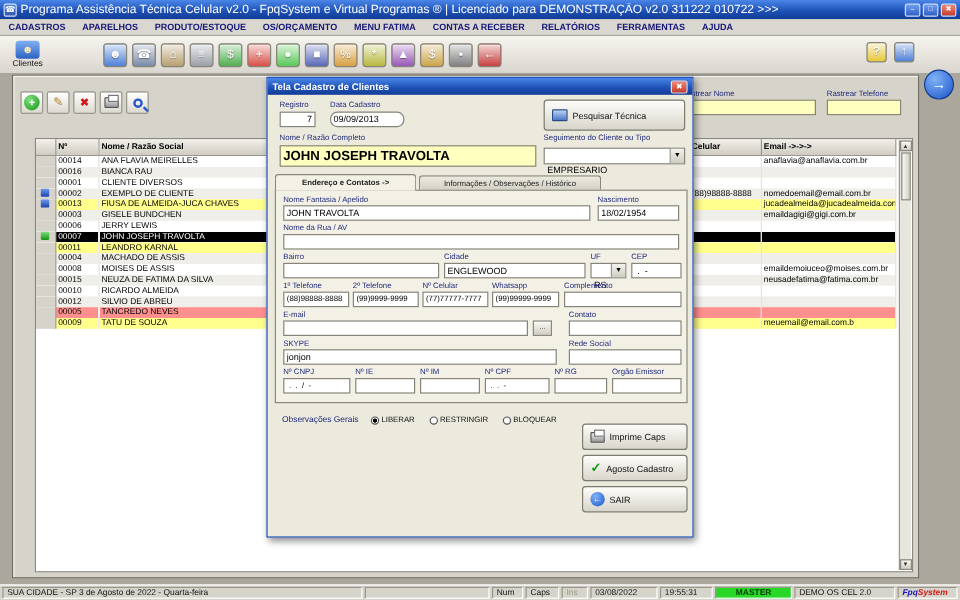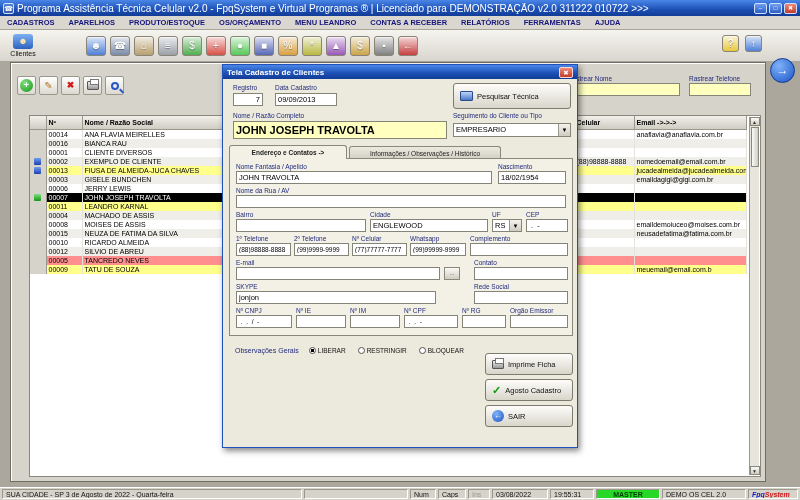--- a/index.html
+++ b/index.html
@@ -76,21 +76,21 @@
 
   
   .modal{position:absolute;left:222px;top:64px;width:356px;height:384px;background:#ece9dd;border:1px solid #2050b8;box-shadow:2px 3px 6px #0007;z-index:10}
   .modal-title{height:14px;background:linear-gradient(#4a86e8,#1c4fb4 60%,#123c96);color:#fff;display:flex;align-items:center;padding:0 4px}
   .modal-title-text{flex:1;font-size:8px;font-weight:bold;white-space:nowrap}
   .mclose{width:14px;height:11px;background:linear-gradient(#f08a7a,#c43b28);border:1px solid #ffd7cf;border-radius:2px;color:#fff;font-size:6.5px;line-height:10px;text-align:center}
   .mlab{position:absolute;font-size:6.5px;color:#202a7c;white-space:nowrap}
   .minp{position:absolute;height:13px;border:1px solid #848478;background:#fff;font-size:7.5px;padding:0 2px;font-family:inherit;color:#000}
   .minp.big{height:18px;background:#ffffc0;font-size:11px;font-weight:bold}
   .msel{position:absolute;height:14px;border:1px solid #848478;background:#fff;display:flex;align-items:stretch;justify-content:space-between}
-  .msel-text{font-size:7.5px;padding:1px 2px;white-space:nowrap;overflow:hidden}
+  .msel-text{font-size:7.5px;padding:13px 2px;white-space:nowrap;overflow:hidden}
   .msel-arrow{width:12px;background:linear-gradient(#f4f2ec,#cfccc2);border-left:1px solid #9a978c;font-size:6px;line-height:12px;text-align:center}
   .mbtn{position:absolute;background:linear-gradient(#fefdfb,#d8d5ca);border:1px solid #7b7b6f;border-radius:3px;display:flex;align-items:center;gap:4px;padding-left:6px;font-size:7.5px;color:#111}
   .mbtn .bico-monitor{width:13px;height:10px;background:linear-gradient(#bcd4f8,#4a78c8);border:1px solid #2a4a88;border-radius:1px}
   .bico-check{color:#0c9c0c;font-weight:bold;font-size:11px;line-height:1}
   .bico-sair{width:12px;height:12px;border-radius:50%;background:radial-gradient(circle at 35% 30%,#7fb2f8,#1b54c8);color:#fff;font-size:8px;line-height:12px;text-align:center}
   .tab{position:absolute;height:13px;background:linear-gradient(#eceadf,#d2cfc3);border:1px solid #8a887c;border-bottom:none;border-radius:3px 3px 0 0;font-size:6.5px;line-height:13px;text-align:center;color:#222;white-space:nowrap;overflow:hidden}
   .tab.active{height:14px;background:#f3f1e6;font-weight:bold;z-index:2}
   .panel{position:absolute;background:#f3f1e6;border:1px solid #8a887c}
   .dots-btn{position:absolute;height:13px;background:linear-gradient(#fafaf6,#cfccc2);border:1px solid #8a887c;font-size:6px;line-height:11px;text-align:center;color:#333}
   .obs-row{position:absolute;left:12px;top:282px;display:flex;align-items:center;gap:10px}
@@ -122,21 +122,21 @@
       <span class="wbtn">□</span>
       <span class="wbtn close">✖</span>
     </span>
   </div>
 
   <div class="menubar" id="menu-items">
       <span class="menu-item">CADASTROS</span>
       <span class="menu-item">APARELHOS</span>
       <span class="menu-item">PRODUTO/ESTOQUE</span>
       <span class="menu-item">OS/ORÇAMENTO</span>
-      <span class="menu-item">MENU LEANDRO</span>
+      <span class="menu-item">MENU FATIMA</span>
       <span class="menu-item">CONTAS A RECEBER</span>
       <span class="menu-item">RELATÓRIOS</span>
       <span class="menu-item">FERRAMENTAS</span>
       <span class="menu-item">AJUDA</span>
     </div>
 
   <div class="toolbar">
     <div class="shortcut">
       <span class="shortcut-ico">☻</span>
       <span class="shortcut-label">Clientes</span>
@@ -390,21 +390,21 @@
 
   <div class="modal">
     <div class="modal-title">
       <span class="modal-title-text">Tela Cadastro de Clientes</span>
       <span class="mclose">✖</span>
     </div>
 
     <span class="mlab" style="left:10px;top:19px">Registro</span>
     <input class="minp" style="left: 10px; top: 28px; width: 30px; text-align: right;" value="7">
     <span class="mlab" style="left:52px;top:19px">Data Cadastro</span>
-    <input class="minp" style="left: 52px; top: 28px; width: 62px;" value="09/09/2013">
+    <input class="minp" style="left: 52px; top: 28px; width: 62px; border-radius: 6px;" value="09/09/2013">
 
     <div class="mbtn" style="left:230px;top:18px;width:118px;height:26px">
       <span class="bico-monitor"></span>
       <span>Pesquisar Técnica</span>
     </div>
 
     <span class="mlab" style="left:10px;top:47px">Nome / Razão Completo</span>
     <input class="minp big" style="left: 10px; top: 56px; width: 214px;" value="JOHN JOSEPH TRAVOLTA">
 
     <span class="mlab" style="left:230px;top:47px">Seguimento do Cliente ou Tipo</span>
@@ -448,21 +448,21 @@
       <span class="mlab" style="left:240px;top:76px">Complemento</span>
       <input class="minp" style="left: 240px; top: 84px; width: 98px;" value="">
 
       <span class="mlab" style="left:6px;top:100px">E-mail</span>
       <input class="minp" style="left: 6px; top: 108px; width: 204px;" value="">
       <span class="dots-btn" style="left:214px;top:108px;width:16px">...</span>
       <span class="mlab" style="left:244px;top:100px">Contato</span>
       <input class="minp" style="left: 244px; top: 108px; width: 94px;" value="">
 
       <span class="mlab" style="left:6px;top:124px">SKYPE</span>
-      <input class="minp" style="left: 6px; top: 132px; width: 200px;" value="jonjon">
+      <input class="minp" style="left: 6px; top: 132px; width: 228px;" value="jonjon">
       <span class="mlab" style="left:244px;top:124px">Rede Social</span>
       <input class="minp" style="left: 244px; top: 132px; width: 94px;" value="">
 
       <span class="mlab" style="left:6px;top:148px">Nº CNPJ</span>
       <input class="minp" style="left: 6px; top: 156px; width: 56px; font-size: 6.5px;" value=" .  .  /  -">
       <span class="mlab" style="left:66px;top:148px">Nº IE</span>
       <input class="minp" style="left: 66px; top: 156px; width: 50px;" value="">
       <span class="mlab" style="left:120px;top:148px">Nº IM</span>
       <input class="minp" style="left: 120px; top: 156px; width: 50px;" value="">
       <span class="mlab" style="left:174px;top:148px">Nº CPF</span>
@@ -486,21 +486,21 @@
           </span>
           <span class="radio-item">
             <span class="radio-circle"></span>
             <span class="radio-label">BLOQUEAR</span>
           </span>
         </span>
     </div>
 
     <div class="mbtn" style="left:262px;top:288px;width:88px;height:22px">
       <span class="mini-printer"></span>
-      <span>Imprime Ficha</span>
+      <span>Imprime Caps</span>
     </div>
     <div class="mbtn" style="left:262px;top:314px;width:88px;height:22px">
       <span class="bico-check">✓</span>
       <span>Agosto Cadastro</span>
     </div>
     <div class="mbtn" style="left:262px;top:340px;width:88px;height:22px">
       <span class="bico-sair">←</span>
       <span>SAIR</span>
     </div>
   </div>

